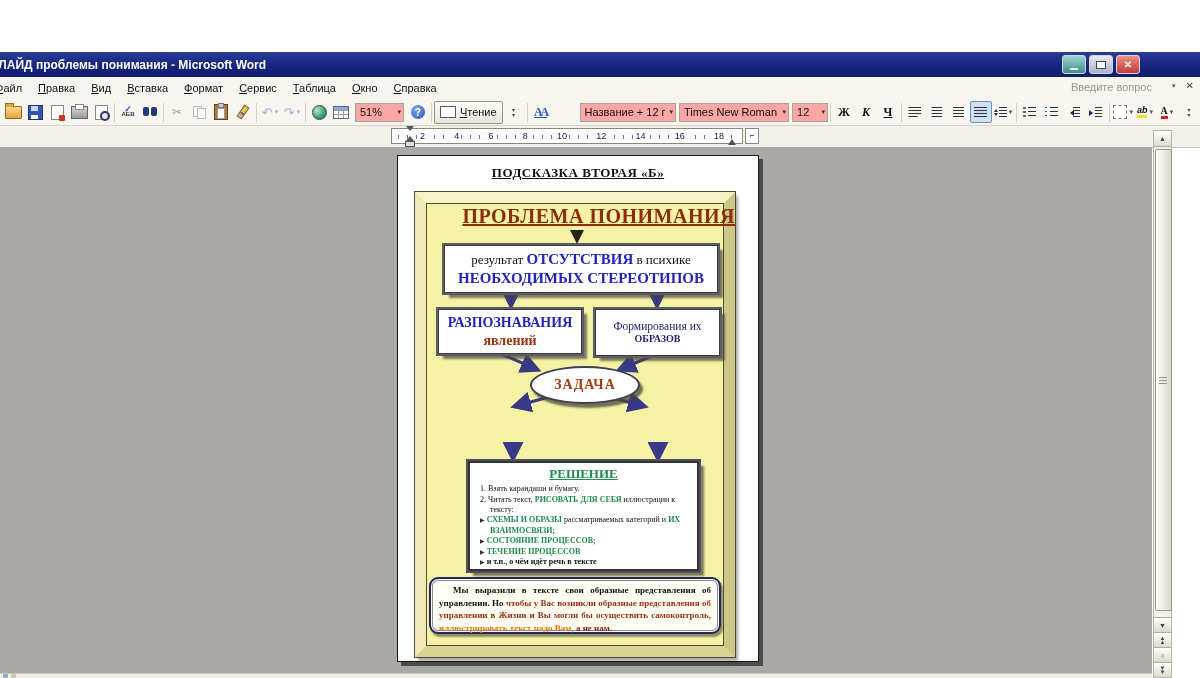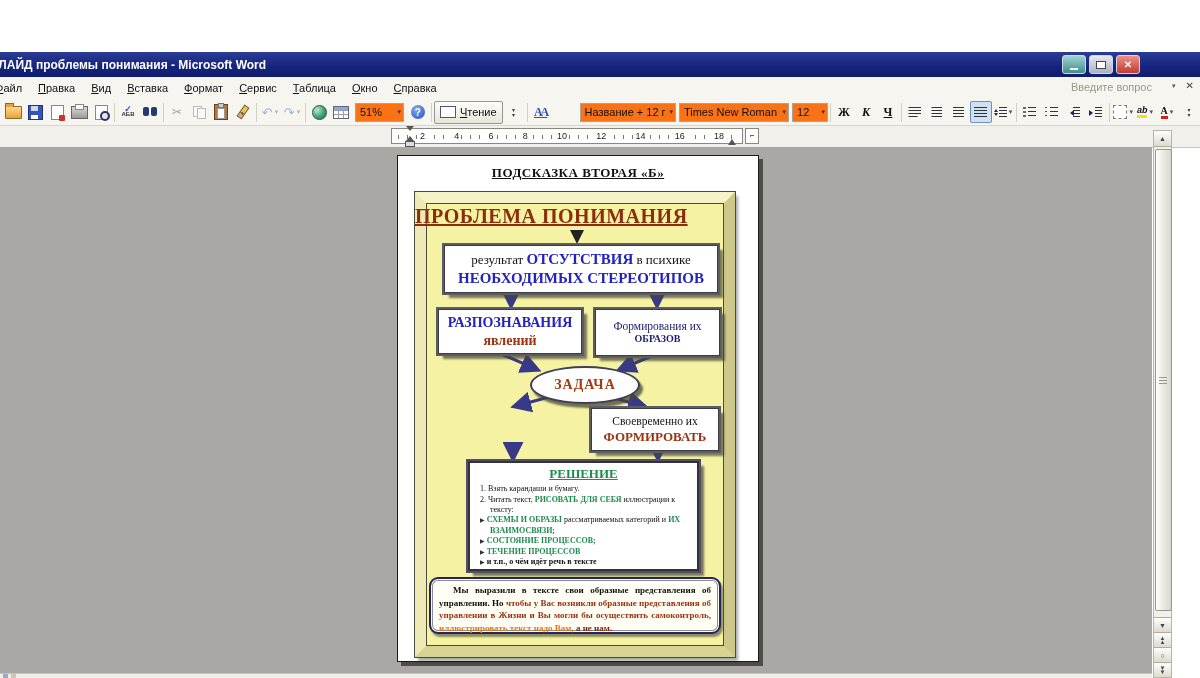--- a/index.html
+++ b/index.html
@@ -30,21 +30,21 @@
 
   
   .toolbar{position:absolute;left:0;top:99px;width:1200px;height:27px;background:#f6f5ef;
     border-bottom:1px solid #d9d6c8;display:flex;align-items:center;padding-left:2px;box-sizing:border-box;}
   .tb{height:20px;min-width:20px;display:flex;align-items:center;justify-content:center;
       border:1px solid transparent;border-radius:2px;gap:1px;position:relative;}
   .tb.dis{opacity:.4;}
   .tb.active{background:#cfe0f2;border:1px solid #6a8fc0;}
   .sep{width:1px;height:19px;background:#d4d1c2;margin:0 2px;flex:none;}
   .dd{font-size:7px;color:#555;margin-left:1px;}
-  .combo{display:flex;align-items:center;justify-content:space-between;border:1px solid #a9a598;background:#f97316;
+  .combo{display:flex;align-items:center;justify-content:space-between;border:1px solid #a9a598;background:#fca5a5;
          height:19px;font-size:11px;padding:0 2px 0 4px;box-sizing:border-box;white-space:nowrap;}
   .combo .dd{color:#333;}
   .read-btn{border:1px solid #9a968a;background:linear-gradient(#fdfdf9,#e8e6da);height:21px;padding:0 5px;
             display:flex;align-items:center;gap:4px;border-radius:2px;}
   .read-btn b{font-weight:normal;}
   .read-btn b::first-letter{text-decoration:underline;}
   .fmt{font-family:"Liberation Serif",serif;font-weight:bold;font-size:12px;width:17px;text-align:center;}
   .al{width:13px;height:11px;background:repeating-linear-gradient(to bottom,#333 0 1px,transparent 1px 3px);}
   .al.l{background:repeating-linear-gradient(to bottom,#333 0 1px,transparent 1px 3px);clip-path:polygon(0 0,100% 0,100% 70%,70% 70%,70% 100%,0 100%);}
   .chevcol{display:flex;flex-direction:column;align-items:center;font-size:6px;color:#444;line-height:4px;}
@@ -136,21 +136,21 @@
   .page{position:absolute;left:397px;top:8px;width:360px;height:505px;background:#fff;border:1px solid #1a1a1a;
         box-shadow:4px 4px 0 rgba(0,0,0,.55);font-family:"Liberation Serif",serif;}
   .hint-title{position:absolute;left:0;top:9px;width:100%;text-align:center;font-weight:bold;font-size:13px;
         text-decoration:underline;letter-spacing:.5px;color:#111;}
   .panel{position:absolute;left:17px;top:36px;width:320px;height:465px;box-sizing:border-box;
      background:#f5f2a3;
      border:11px solid #ece7ad;border-top-color:#f7f3c8;border-left-color:#efeab5;
      border-right-color:#cdc88a;border-bottom-color:#d8d392;
      outline:1px solid #4c4c38;
      box-shadow:inset 0 0 0 1px #4c4c38,3px 4px 3px rgba(0,0,0,.35);}
-  .main-title{position:absolute;left:17px;top:49px;width:320px;text-align:left;font-weight:bold;font-size:20px;
+  .main-title{position:absolute;left:17px;top:49px;width:320px;text-align:right;font-weight:bold;font-size:20px;
      color:#8c2e0e;text-decoration:underline;letter-spacing:.5px;}
   .arrows{position:absolute;left:0;top:0;z-index:2;}
   .dbox{position:absolute;background:#fff;border:1px solid #3c3c44;z-index:3;
      box-shadow:0 0 0 2px #5c5c64,5px 5px 2px rgba(70,70,55,.7);
      display:flex;flex-direction:column;align-items:center;justify-content:center;text-align:center;line-height:1.25;}
   .ellipse{position:absolute;z-index:3;background:#fff;border:2px solid #3f3f55;border-radius:50%;
      box-shadow:3px 4px 2px rgba(70,70,55,.75);display:flex;align-items:center;justify-content:center;}
   .c-blue{color:#2323be;font-weight:bold;}
   .c-red{color:#9c3210;font-weight:bold;}
   .c-navy{color:#1d1d6e;}
@@ -408,24 +408,20 @@
       <div class="dbox" style="left:197px;top:153px;width:123px;height:45px;">
         <div class="c-navy" style="font-size:11.5px;">Формирования их</div>
         <div class="c-navy" style="font-size:10px;font-weight:bold;">ОБРАЗОВ</div>
       </div>
 
       <div class="ellipse" style="left:132px;top:210px;width:106px;height:34px;">
         <span class="c-red" style="color:#a63a10;font-size:14px;letter-spacing:1px;font-weight:bold;">ЗАДАЧА</span>
       </div>
 
 
-      <div class="dbox" style="left:193px;top:252px;width:126px;height:41px;">
-        <div style="font-size:11.5px;">Своевременно их</div>
-        <div class="c-red" style="font-size:13px;">ФОРМИРОВАТЬ</div>
-      </div>
 
       <div class="dbox solution" style="left:70px;top:305px;width:231px;height:110px;">
         <div class="sol-title">РЕШЕНИЕ</div>
         <div class="sol-line"><span>1.</span> <span>Взять карандаши и бумагу.</span></div>
         <div class="sol-line"><span>2.</span> <span>Читать текст, </span><span class="c-green">РИСОВАТЬ ДЛЯ СЕБЯ</span><span> иллюстрации к тексту:</span></div>
         <div class="sol-line"><span class="mk">▶</span> <span class="c-green">СХЕМЫ И ОБРАЗЫ</span><span> рассматриваемых категорий и </span><span class="c-green">ИХ ВЗАИМОСВЯЗИ;</span></div>
         <div class="sol-line"><span class="mk">▶</span> <span class="c-green">СОСТОЯНИЕ ПРОЦЕССОВ;</span></div>
         <div class="sol-line"><span class="mk">▶</span> <span class="c-green">ТЕЧЕНИЕ ПРОЦЕССОВ</span></div>
         <div class="sol-line"><span class="mk">▶</span> <span style="font-weight:bold;">и т.п., о чём идёт речь в тексте</span></div>
       </div>

